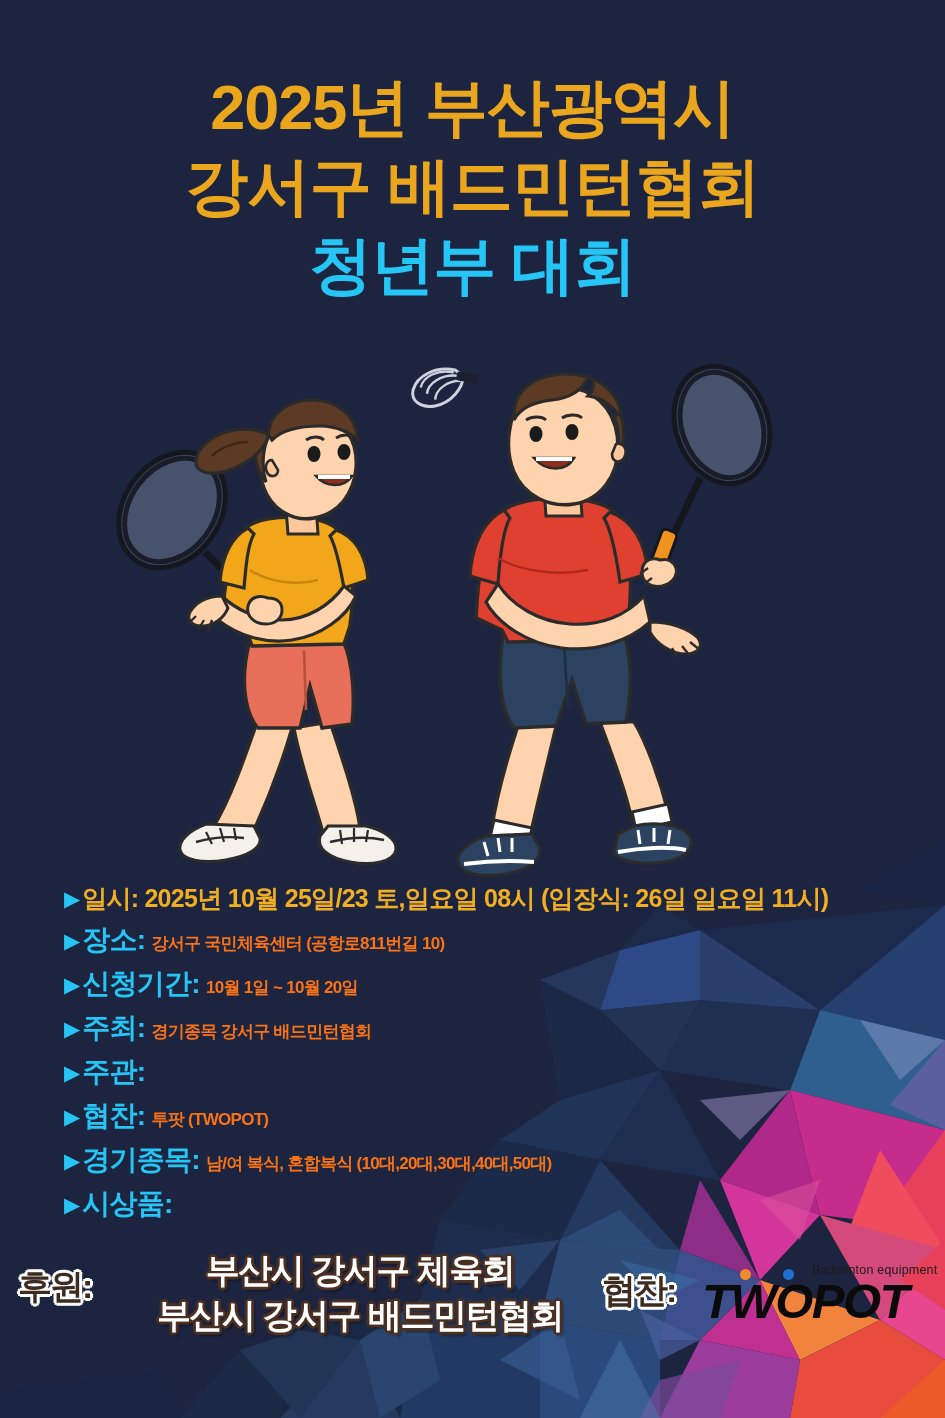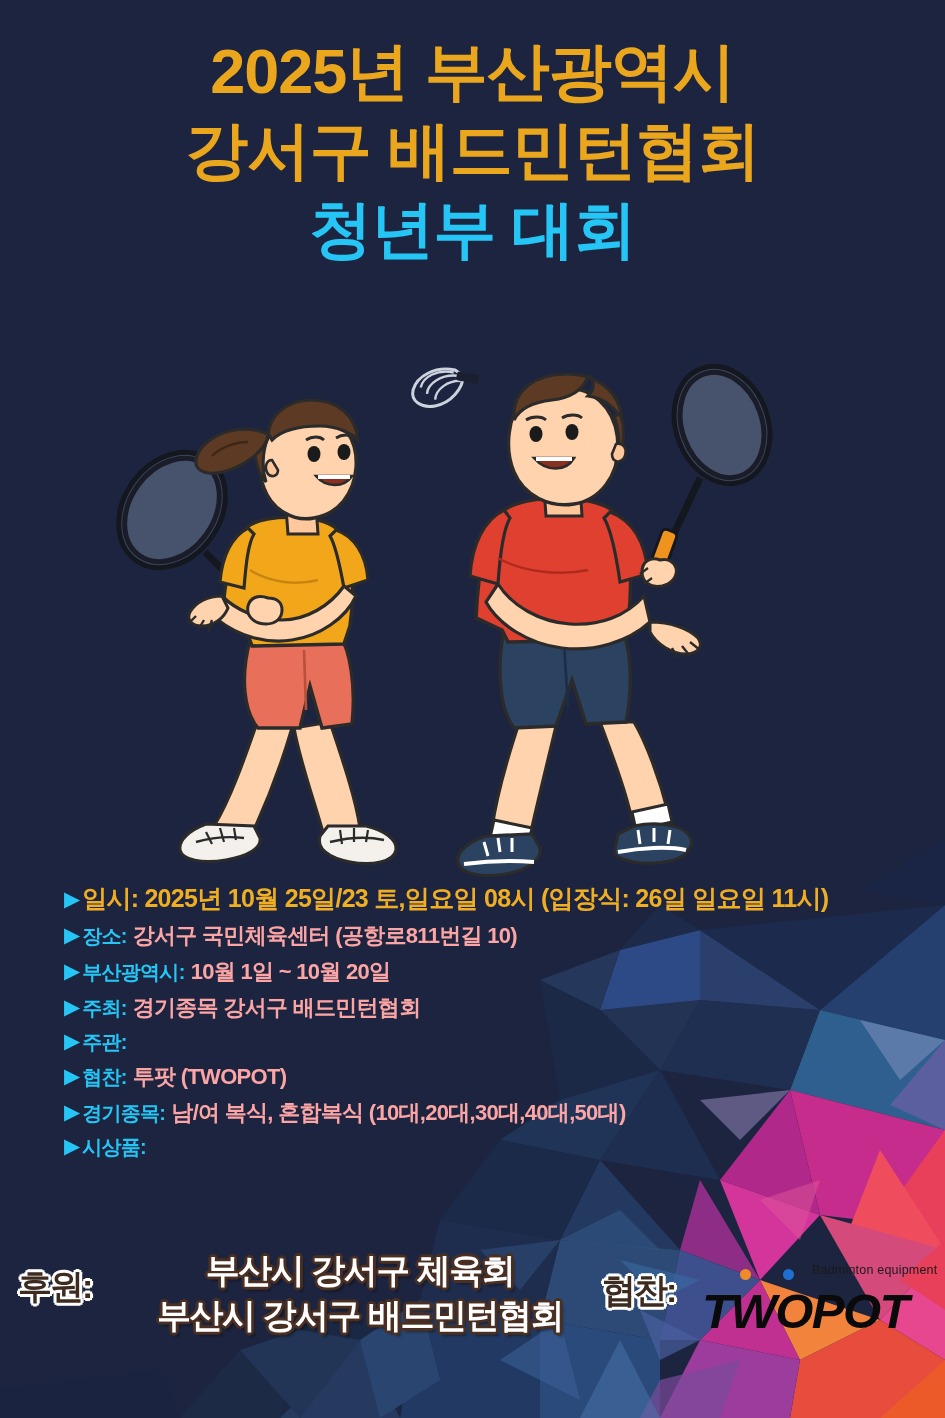--- a/index.html
+++ b/index.html
@@ -24,21 +24,21 @@
     width:945px; height:1418px;
     z-index:0;
     pointer-events:none;
   }
 
   
   .title-block{
     position:relative;
     z-index:5;
     text-align:center;
-    padding-top:32px;
+    padding-top:68px;
   }
   .title-line{
     font-size:63px;
     font-weight:bold;
     letter-spacing:-1px;
     line-height:1.25;
     color:#eaa61d;
     white-space:nowrap;
   }
   .title-line.cyan{
@@ -71,27 +71,27 @@
     color:#25c5f5;
     font-size:21px;
     line-height:1;
     margin-right:2px;
     position:relative;
     top:-1px;
   }
   .info-label{
     color:#25c5f5;
     font-weight:bold;
-    font-size:20px;
+    font-size:28px;
     letter-spacing:-0.7px;
   }
   .info-value{
-    color:#fca5a5;
-    font-weight:bold;
-    font-size:22px;
+    color:#f97316;
+    font-weight:bold;
+    font-size:17px;
     letter-spacing:-0.7px;
     margin-left:6px;
   }
   .info-row.highlight .info-label,
   .info-row.highlight .info-value{
     color:#f0ae22;
     font-size:25px;
   }
 
   
@@ -153,21 +153,21 @@
     left:112px;
     top:8px;
     font-size:12.5px;
     color:#1a1a1a;
     letter-spacing:0.2px;
     white-space:nowrap;
   }
   #twopot-word{
     position:absolute;
     left:2px;
-    top:28px;
+    top:18px;
     font-size:49px;
     font-weight:bold;
     font-style:italic;
     letter-spacing:-1.5px;
     color:#0a0a0a;
     white-space:nowrap;
   }
   .logo-dot{
     position:absolute;
     width:11px; height:11px;
@@ -406,21 +406,21 @@
     </div>
 
     <div class="info-row">
       <span class="bullet">▶</span>
       <span class="info-label">장소:</span>
       <span class="info-value">강서구 국민체육센터 (공항로811번길 10)</span>
     </div>
 
     <div class="info-row">
       <span class="bullet">▶</span>
-      <span class="info-label">부산광역시:</span>
+      <span class="info-label">신청기간:</span>
       <span class="info-value">10월 1일 ~ 10월 20일</span>
     </div>
 
     <div class="info-row">
       <span class="bullet">▶</span>
       <span class="info-label">주최:</span>
       <span class="info-value">경기종목 강서구 배드민턴협회</span>
     </div>
 
     <div class="info-row">

